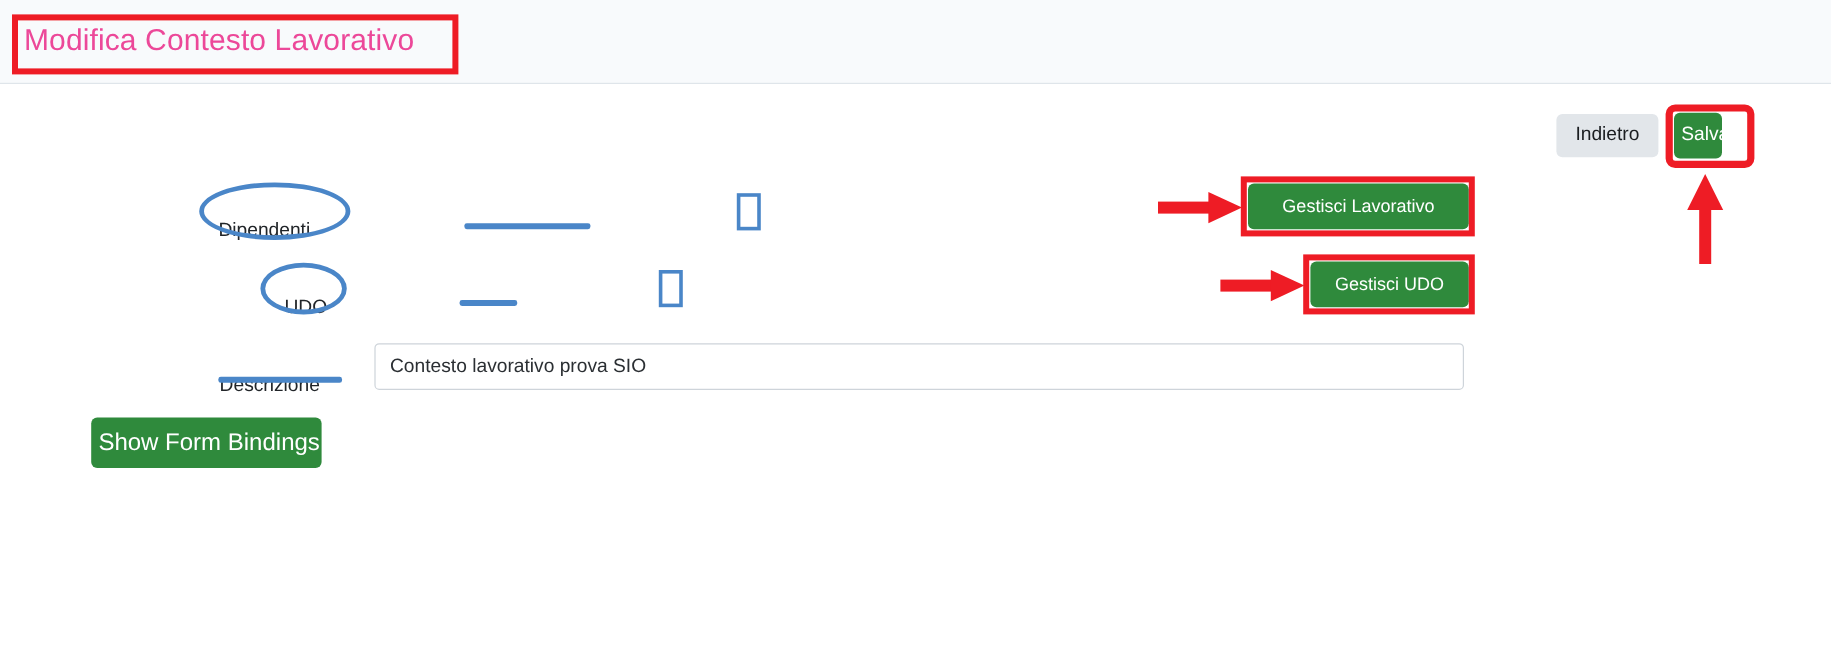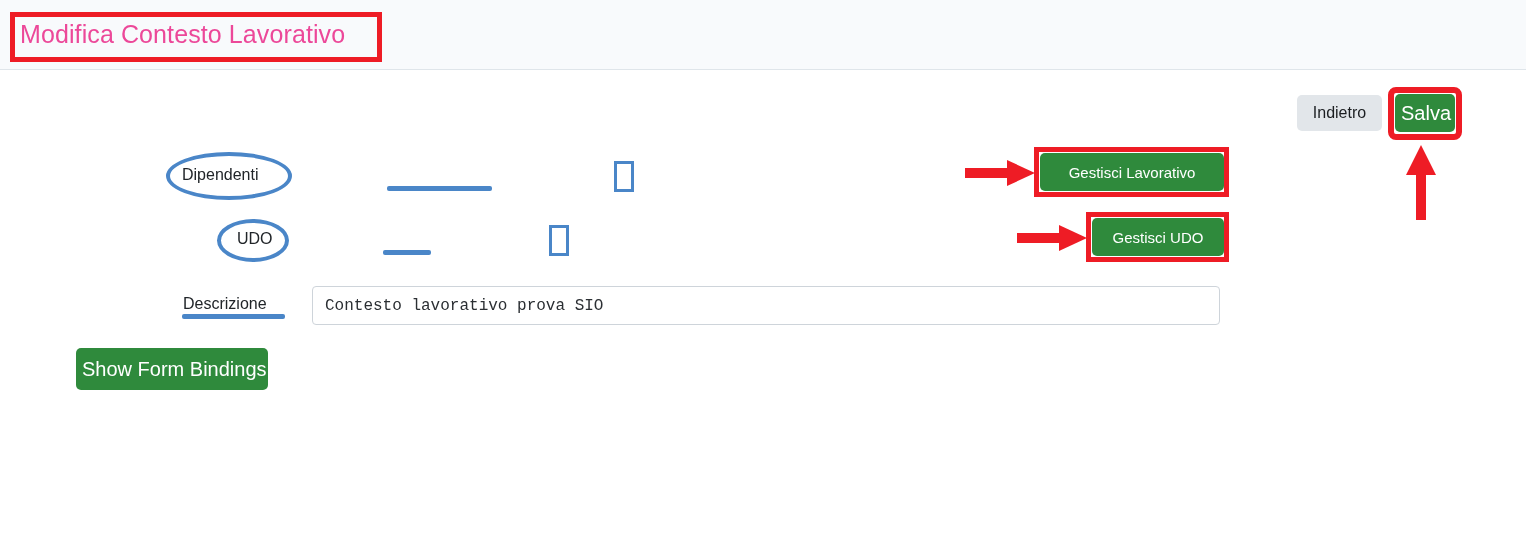--- a/index.html
+++ b/index.html
@@ -62,23 +62,23 @@
   #btn-indietro {
     left: 1297px;
     top: 95px;
     width: 85px;
     height: 36px;
     font-size: 16px;
   }
   #btn-salva {
     left: 1395px;
     top: 94px;
-    width: 60px;
+    width: 40px;
     height: 38px;
-    font-size: 20px;
+    font-size: 16px;
   }
   #btn-gestisci-dipendenti {
     left: 1040px;
     top: 153px;
     width: 184px;
     height: 38px;
     font-size: 15px;
   }
   #btn-gestisci-udo {
     left: 1092px;
@@ -94,20 +94,21 @@
     height: 42px;
     font-size: 20px;
   }
 
   
   .field-label {
     position: absolute;
     font-size: 16px;
     color: #212529;
     white-space: nowrap;
+    margin-top: 18px;
   }
   #label-dipendenti { left: 182px; top: 166px; }
   #label-udo        { left: 237px; top: 230px; }
   #label-descrizione{ left: 183px; top: 295px; }
 
   .counter-text {
     position: absolute;
     font-size: 17px;
     color: #212529;
     white-space: nowrap;
@@ -126,21 +127,21 @@
     left: 312px;
     top: 286px;
     width: 908px;
     height: 39px;
     box-sizing: border-box;
     border: 1px solid #ced4da;
     border-radius: 4px;
     background: #ffffff;
     color: #2b2f33;
     font-size: 16px;
-    font-family: Liberation Mono, monospace;
+    font-family: Liberation Sans, sans-serif;
     padding: 0 12px;
     outline: none;
   }
 
   
   .anno-ellipse {
     position: absolute;
     border: 4px solid #4a86c8;
     border-radius: 50%;
     box-sizing: border-box;

